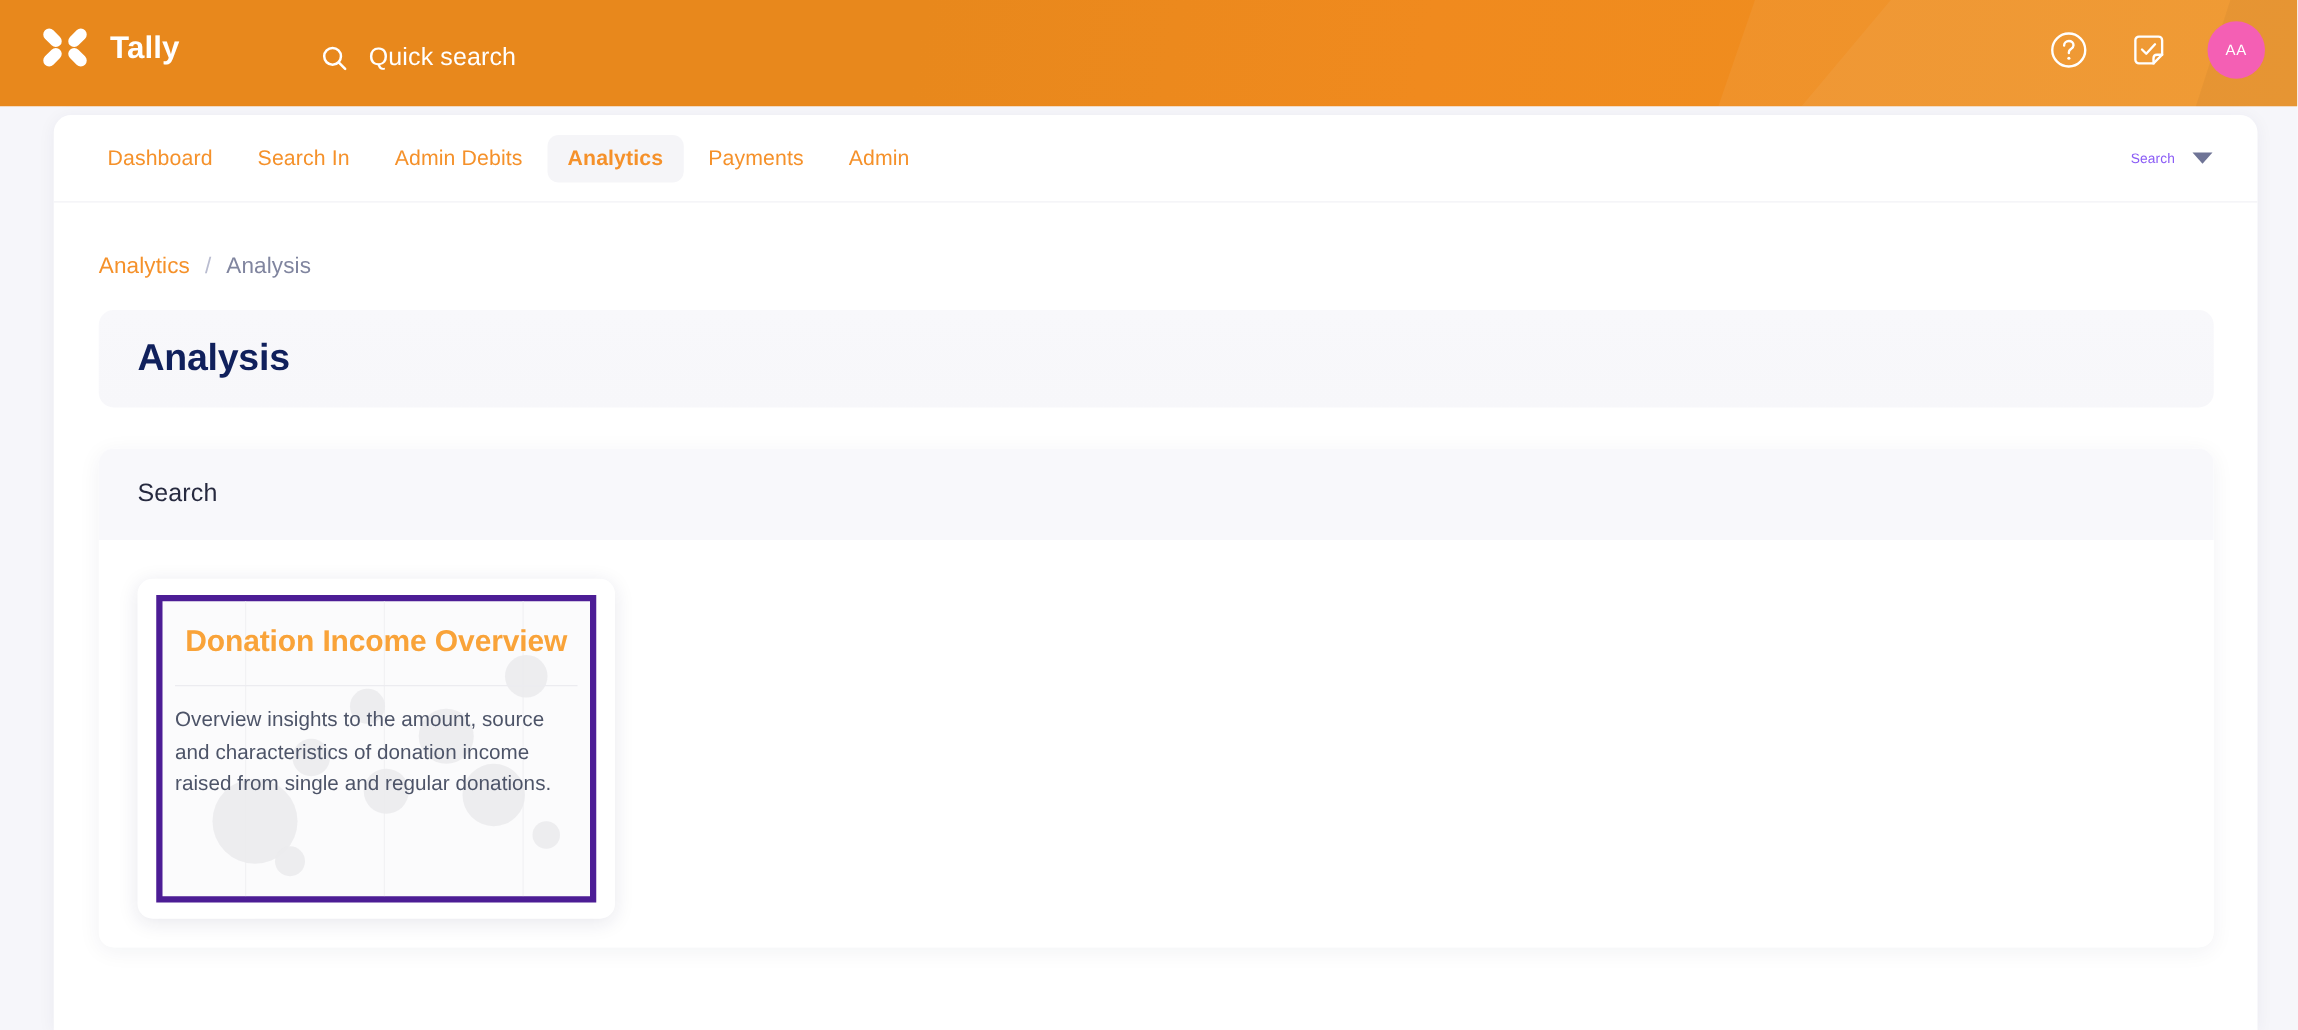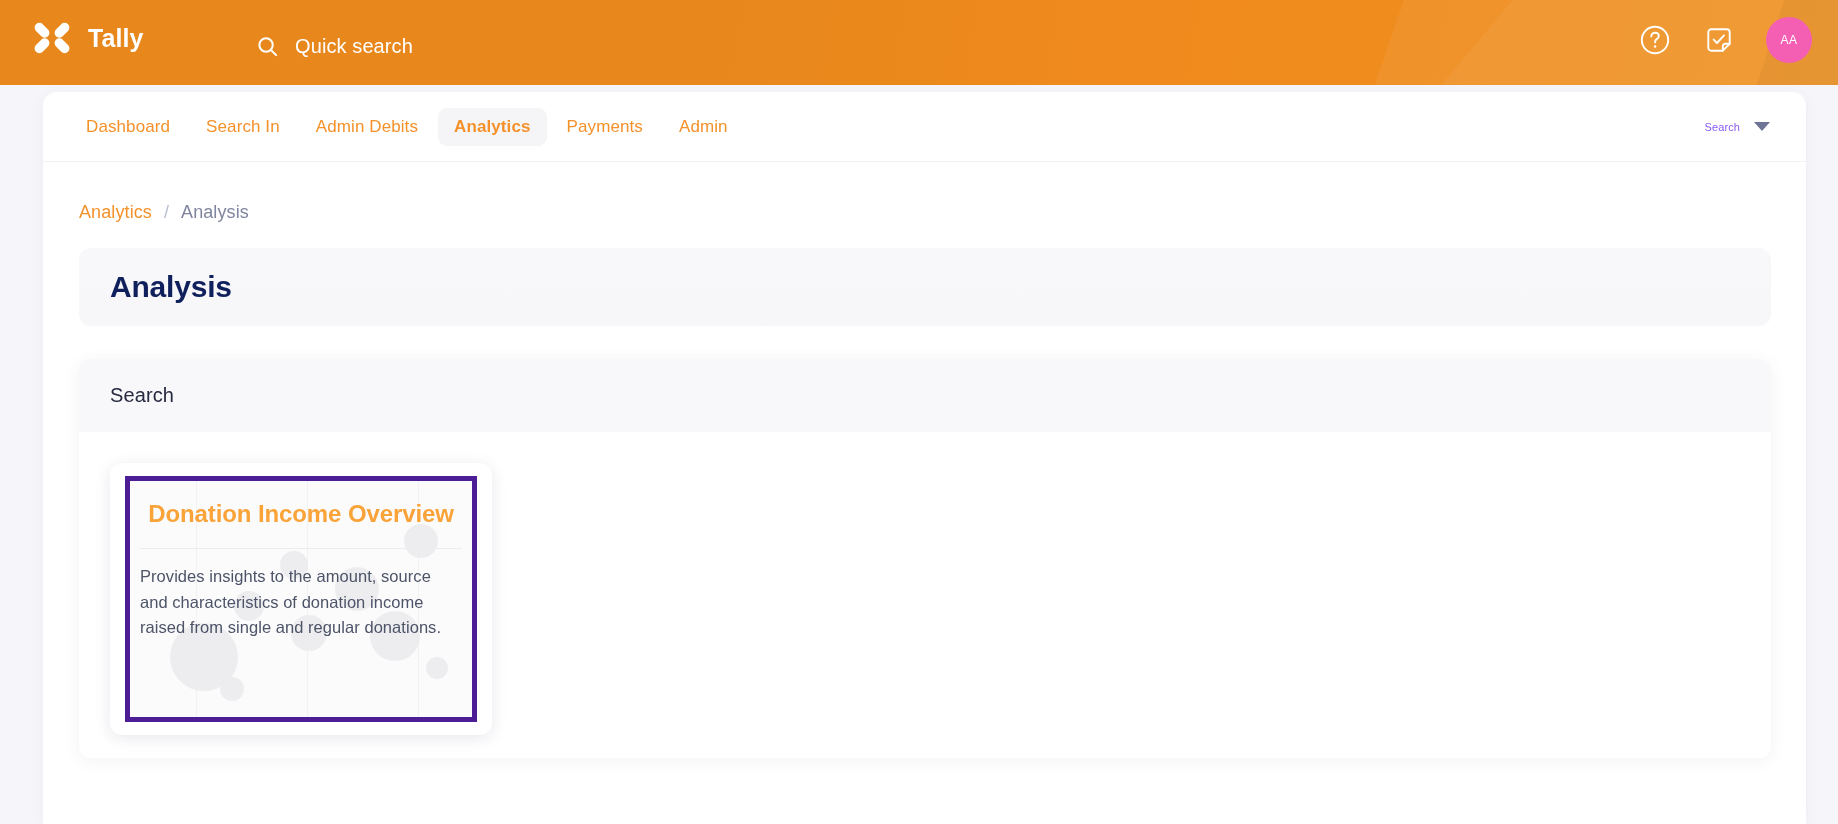--- a/index.html
+++ b/index.html
@@ -409,21 +409,21 @@
               <div class="bubble" style="left:104px; top:110px; width:30px; height:30px;"></div>
               <div class="bubble" style="left:161px; top:134px; width:36px; height:36px;"></div>
               <div class="bubble" style="left:240px; top:130px; width:50px; height:50px;"></div>
               <div class="bubble" style="left:40px;  top:142px; width:68px; height:68px;"></div>
               <div class="bubble" style="left:90px;  top:196px; width:24px; height:24px;"></div>
               <div class="bubble" style="left:296px; top:176px; width:22px; height:22px;"></div>
 
               <div class="report-content">
                 <div class="report-title">Donation Income Overview</div>
                 <div class="report-divider"></div>
-                <div class="report-desc">Provides insights to the amount, source and characteristics of donation income raised from single and regular donations.</div>
+                <div class="report-desc">Overview insights to the amount, source and characteristics of donation income raised from single and regular donations.</div>
               </div>
 
             </div>
           </div>
 
         </div>
       </div>
 
     </div>
   </div>

